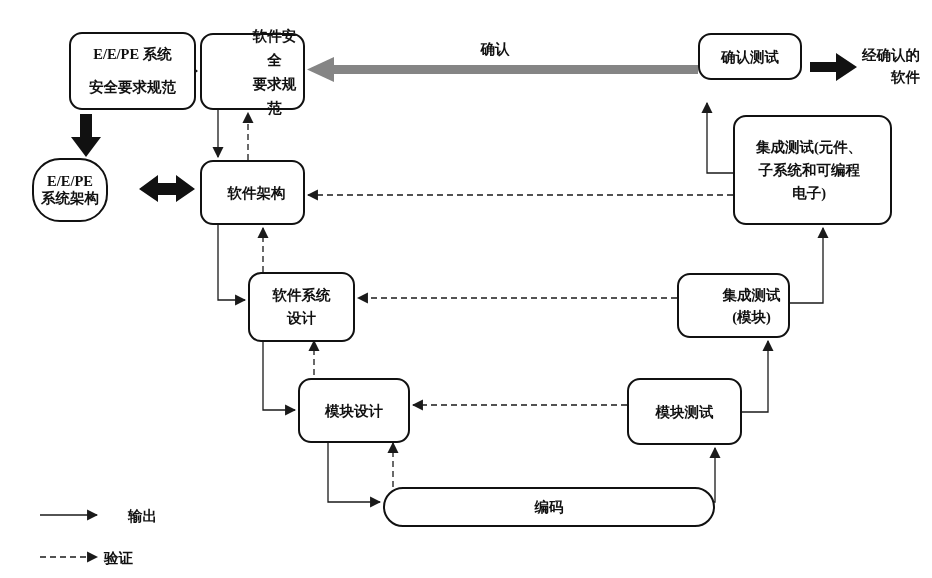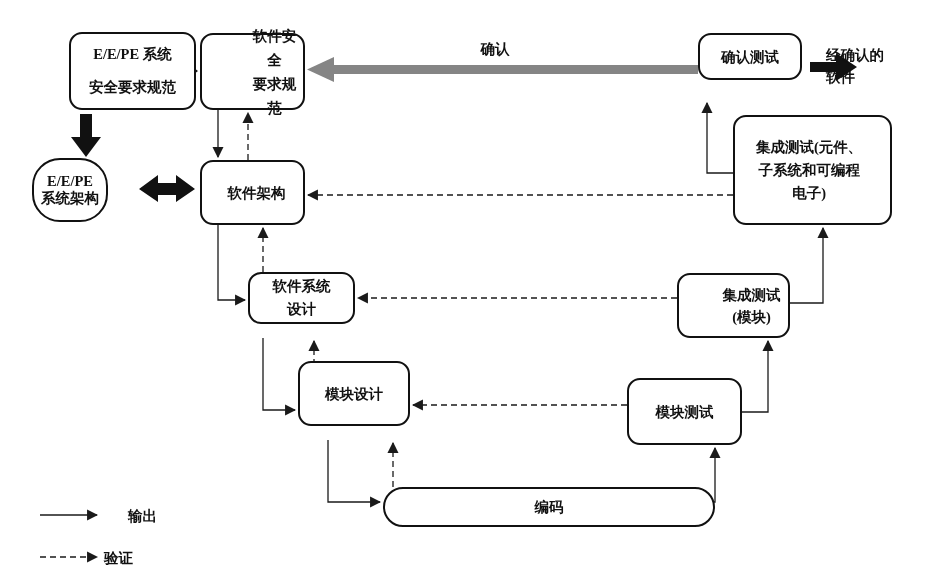--- a/index.html
+++ b/index.html
@@ -26,31 +26,31 @@
   }
   .b-eepe-req      {left:25px;  top:32px;  width:127px; height:78px; line-height:33px;margin-left:44px;}
   .b-sw-safety-req {left:200px; top:33px;  width:105px; height:77px;padding-left:44px;}
   .b-eepe-arch     {left:32px;  top:158px; width:76px; height:64px; line-height:17px;border-radius:28px;}
   .b-sw-arch       {left:200px; top:160px; width:105px; height:65px;padding-left:8px;}
   .b-valid-test    {left:698px; top:33px;  width:104px; height:47px;}
   .b-int-pe        {left:733px; top:115px; width:159px; height:110px;
                     justify-content:flex-start;text-align:center;
                     padding-left:21px;line-height:23px;}
   .b-int-module    {left:677px; top:273px; width:113px; height:65px; line-height:22px;padding-left:36px;}
-  .b-sys-design    {left:248px; top:272px; width:107px; height:52px; line-height:23px;}
-  .b-mod-design    {left:298px; top:361px; width:112px; height:65px;}
+  .b-sys-design    {left:248px; top:272px; width:107px; height:70px; line-height:23px;}
+  .b-mod-design    {left:298px; top:378px; width:112px; height:65px;}
   .b-mod-test      {left:627px; top:378px; width:115px; height:67px;}
   .b-coding        {left:383px; top:487px; width:332px; height:40px; border-radius:20px;}
   .floating{
     position:absolute;
     font-size:14.5px;font-weight:600;
     white-space:pre-line;line-height:22px;
   }
   .t-validation-label{left:455px;top:38px;width:80px;text-align:center;}
-  .t-validated-sw    {left:826px;top:44px;text-align:left;}
+  .t-validated-sw    {left:862px;top:44px;text-align:right;}
   .t-legend-output   {left:104px;top:505px;margin-left:24px;}
   .t-legend-verify   {left:104px;top:547px;text-align:center;}
 </style>
 </head>
 <body>
 
 <div class="canvas">
 
   <svg class="wires" viewBox="0 0 932 578" xmlns="http://www.w3.org/2000/svg">
     <defs>

